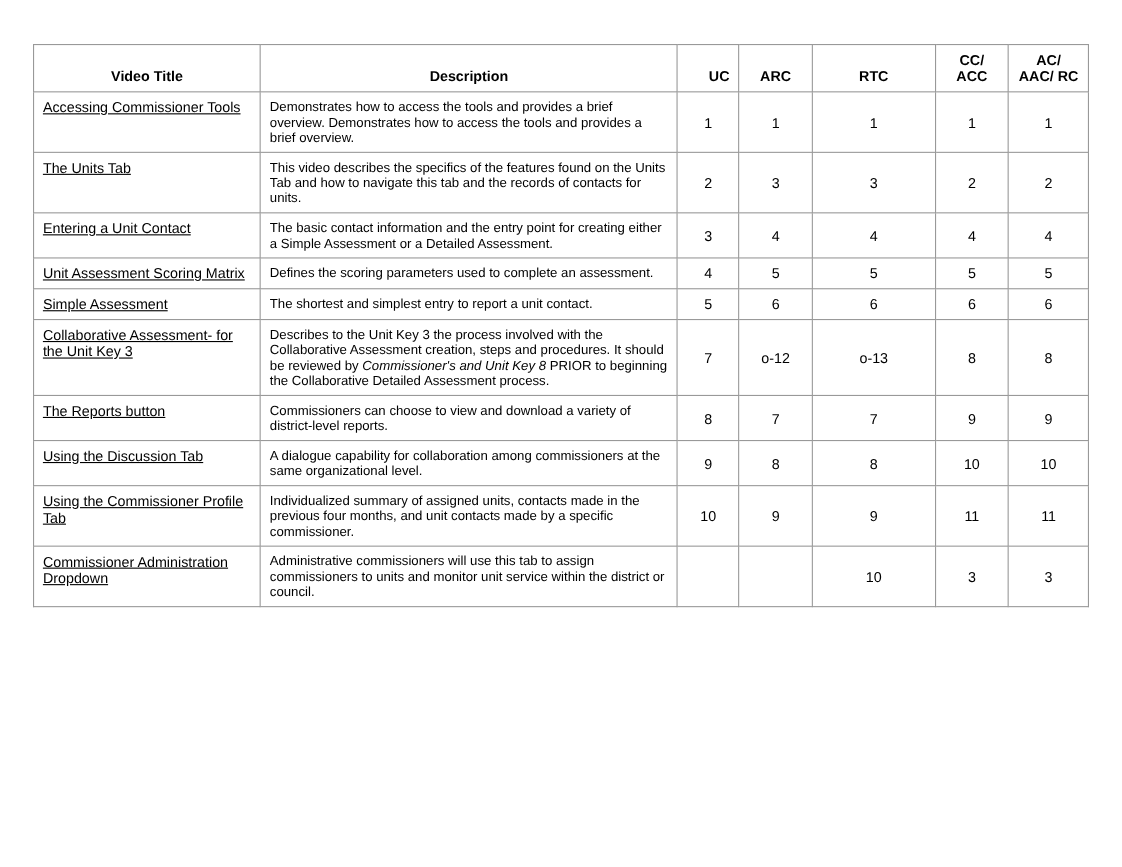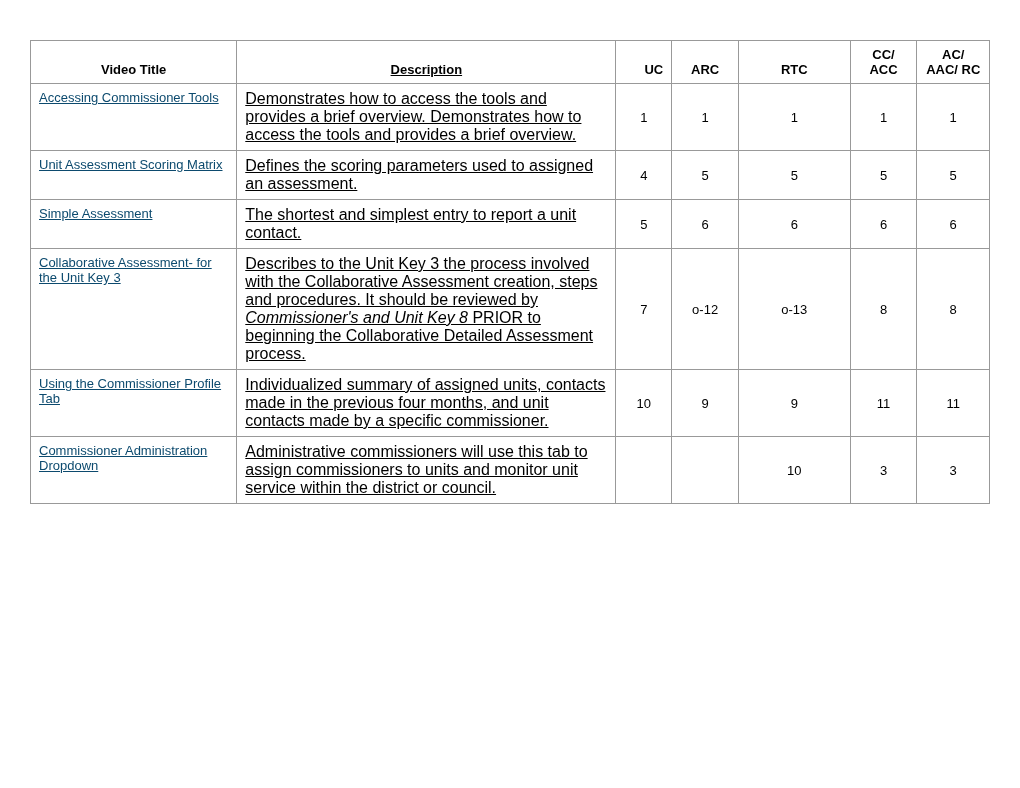--- a/index.html
+++ b/index.html
@@ -23,37 +23,37 @@
     th, td {
       border: 1px solid #999;
       padding: 6px 8px;
       vertical-align: top;
     }
     th {
       font-weight: bold;
       font-size: 13px;
     }
     .col-video { width: 185px; }
-    .col-desc { width: 340px; text-decoration: underline; }
+    .col-desc { width: 340px; }
     .col-uc { width: 50px; text-align: right; }
     .col-arc { width: 60px; text-align: center; }
     .col-rtc { width: 100px; text-align: center; }
     .col-cc { width: 60px; text-align: center; }
     .col-ac { width: 65px; text-align: center; }
 
     .header-row th {
       vertical-align: bottom;
     }
     .link-cell {
-      color: #0c4a6e;
+      color: #000000;
       text-decoration: underline;
       cursor: pointer;
     }
     td.center { text-align: center; vertical-align: middle; }
-    td.desc { font-size: 16px; }
+    td.desc { font-size: 12px; }
   </style>
 </head>
 <body>
 
 <div class="table-wrapper">
   <table>
     <thead>
       <tr class="header-row">
         <th class="col-video">Video Title</th>
         <th class="col-desc">Description</th>
@@ -68,22 +68,40 @@
     <tr>
           <td class="col-video"><span class="link-cell">Accessing Commissioner Tools</span></td>
           <td class="col-desc desc">Demonstrates how to access the tools and provides a brief overview. Demonstrates how to access the tools and provides a brief overview.</td>
           <td class="center">1</td>
           <td class="center">1</td>
           <td class="center">1</td>
           <td class="center">1</td>
           <td class="center">1</td>
         </tr>
         <tr>
+          <td class="col-video"><span class="link-cell">The Units Tab</span></td>
+          <td class="col-desc desc">This video describes the specifics of the features found on the Units Tab and how to navigate this tab and the records of contacts for units.</td>
+          <td class="center">2</td>
+          <td class="center">3</td>
+          <td class="center">3</td>
+          <td class="center">2</td>
+          <td class="center">2</td>
+        </tr>
+        <tr>
+          <td class="col-video"><span class="link-cell">Entering a Unit Contact</span></td>
+          <td class="col-desc desc">The basic contact information and the entry point for creating either a Simple Assessment or a Detailed Assessment.</td>
+          <td class="center">3</td>
+          <td class="center">4</td>
+          <td class="center">4</td>
+          <td class="center">4</td>
+          <td class="center">4</td>
+        </tr>
+        <tr>
           <td class="col-video"><span class="link-cell">Unit Assessment Scoring Matrix</span></td>
-          <td class="col-desc desc">Defines the scoring parameters used to assigned an assessment.</td>
+          <td class="col-desc desc">Defines the scoring parameters used to complete an assessment.</td>
           <td class="center">4</td>
           <td class="center">5</td>
           <td class="center">5</td>
           <td class="center">5</td>
           <td class="center">5</td>
         </tr>
         <tr>
           <td class="col-video"><span class="link-cell">Simple Assessment</span></td>
           <td class="col-desc desc">The shortest and simplest entry to report a unit contact.</td>
           <td class="center">5</td>
@@ -95,20 +113,38 @@
         <tr>
           <td class="col-video"><span class="link-cell">Collaborative Assessment- for the Unit Key 3</span></td>
           <td class="col-desc desc">Describes to the Unit Key 3 the process involved with the Collaborative Assessment creation, steps and procedures.  It should be reviewed by <em>Commissioner's and Unit Key 8</em> PRIOR to beginning the Collaborative Detailed Assessment process.</td>
           <td class="center">7</td>
           <td class="center">o-12</td>
           <td class="center">o-13</td>
           <td class="center">8</td>
           <td class="center">8</td>
         </tr>
         <tr>
+          <td class="col-video"><span class="link-cell">The Reports button</span></td>
+          <td class="col-desc desc">Commissioners can choose to view and download a variety of district-level reports.</td>
+          <td class="center">8</td>
+          <td class="center">7</td>
+          <td class="center">7</td>
+          <td class="center">9</td>
+          <td class="center">9</td>
+        </tr>
+        <tr>
+          <td class="col-video"><span class="link-cell">Using the Discussion Tab</span></td>
+          <td class="col-desc desc">A dialogue capability for collaboration among commissioners at the same organizational level.</td>
+          <td class="center">9</td>
+          <td class="center">8</td>
+          <td class="center">8</td>
+          <td class="center">10</td>
+          <td class="center">10</td>
+        </tr>
+        <tr>
           <td class="col-video"><span class="link-cell">Using the Commissioner Profile Tab</span></td>
           <td class="col-desc desc">Individualized summary of assigned units, contacts made in the previous four months, and unit contacts made by a specific commissioner.</td>
           <td class="center">10</td>
           <td class="center">9</td>
           <td class="center">9</td>
           <td class="center">11</td>
           <td class="center">11</td>
         </tr>
         <tr>
           <td class="col-video"><span class="link-cell">Commissioner Administration Dropdown</span></td>

